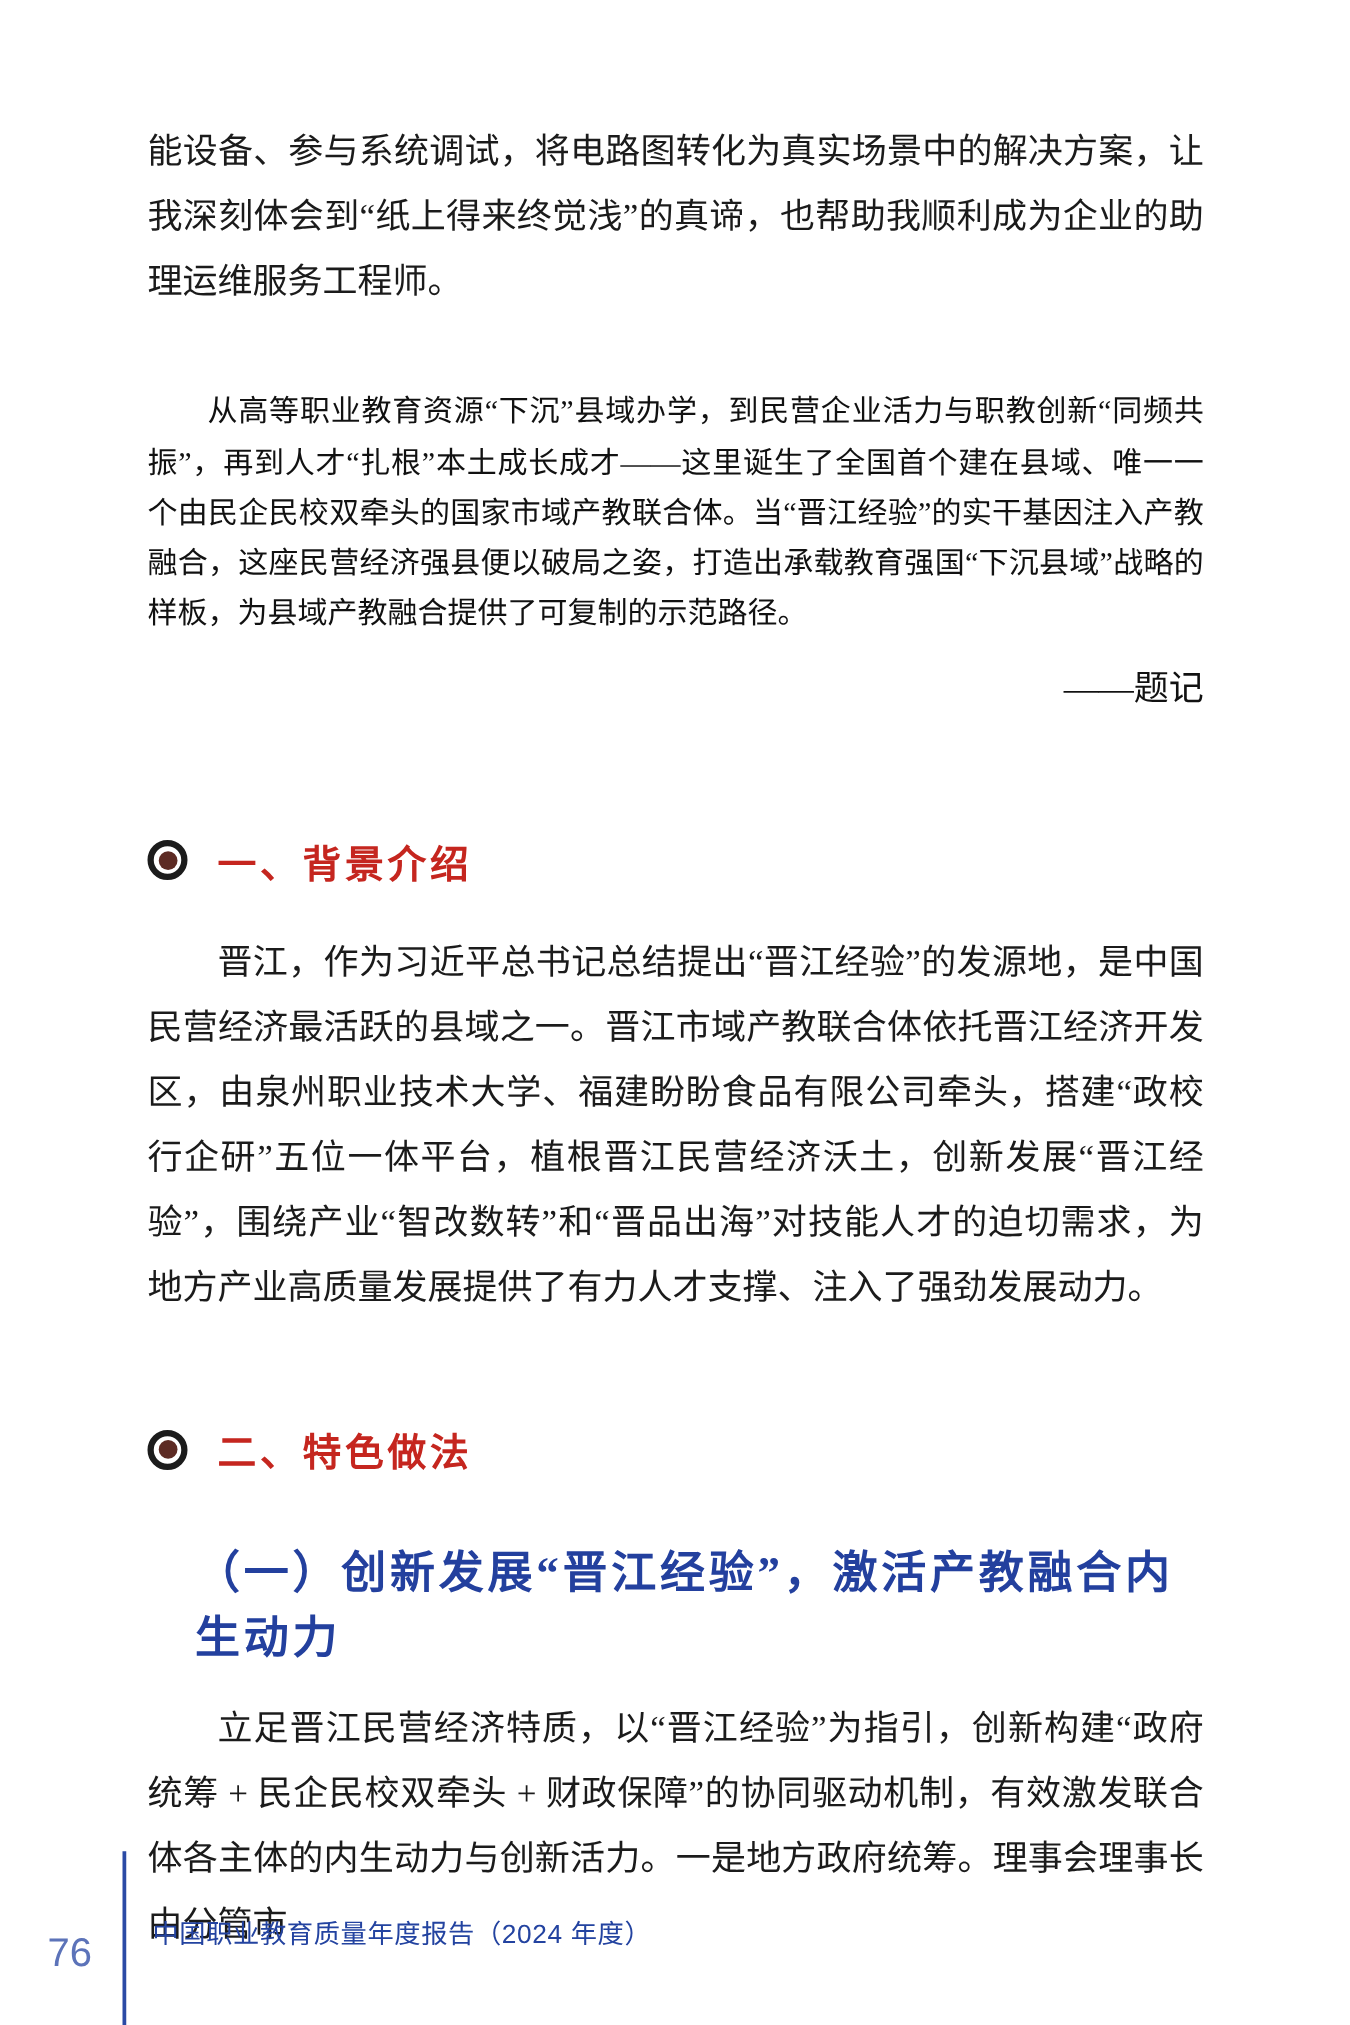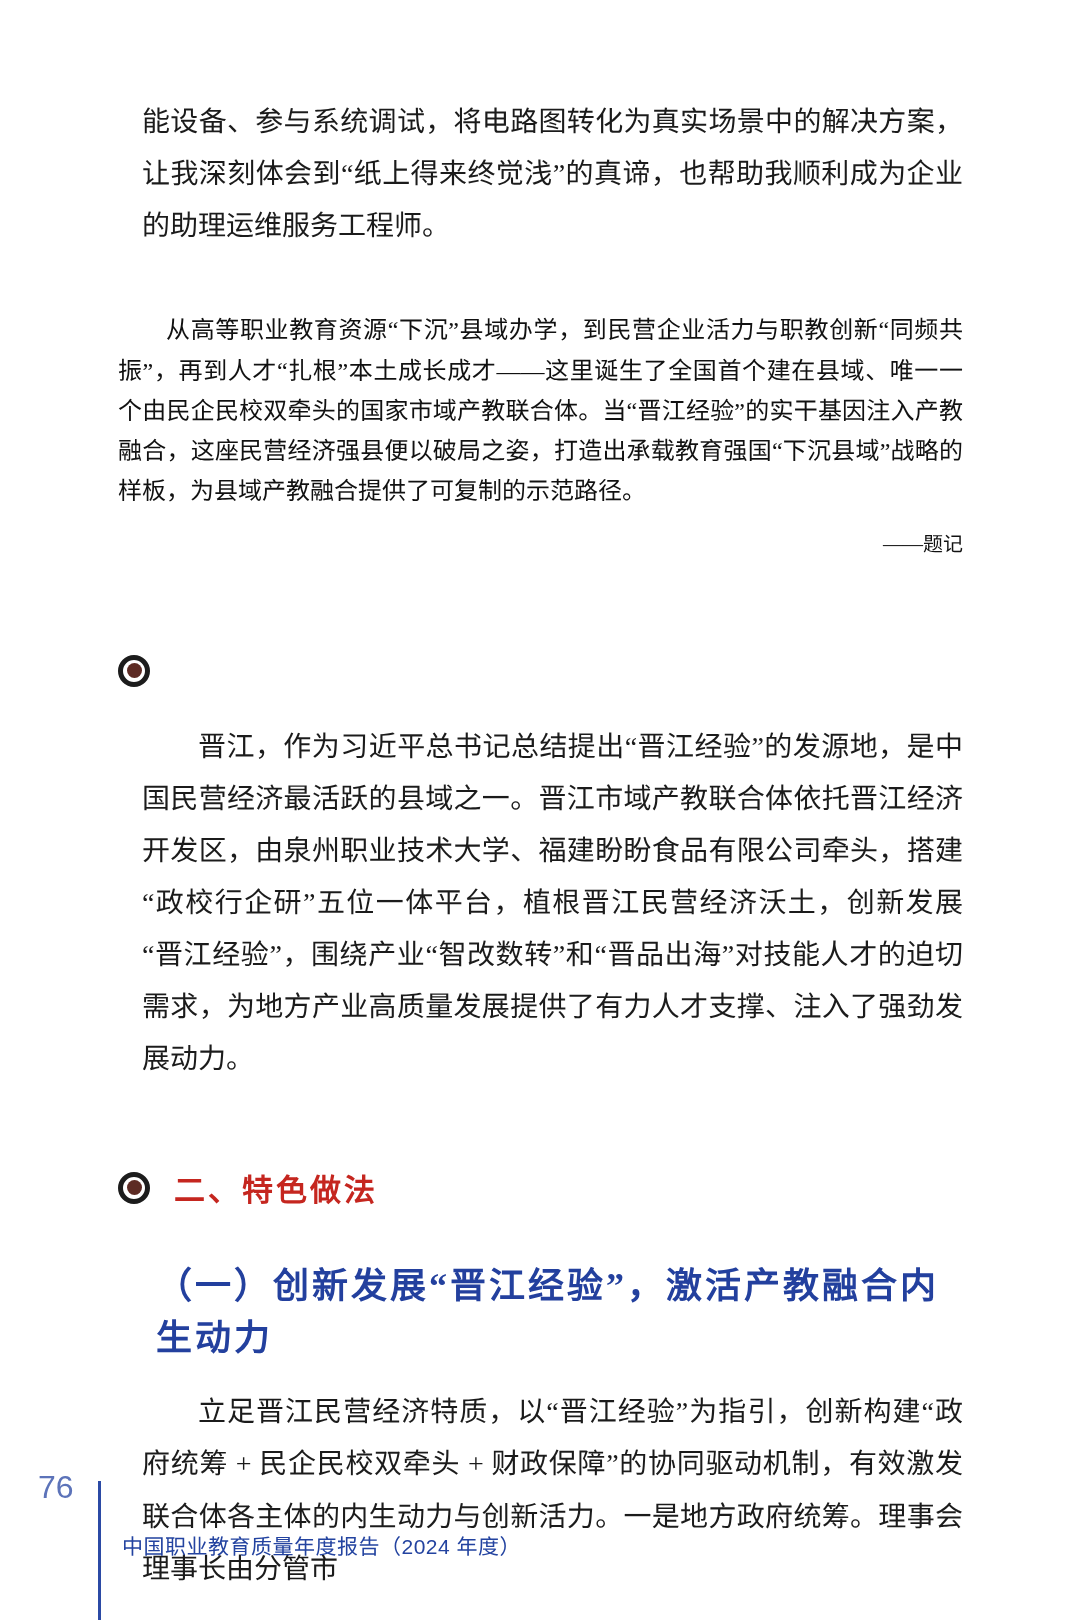--- a/index.html
+++ b/index.html
@@ -15,21 +15,20 @@
     color: #1c1c1c;
   }
   .content {
     padding: 96px 117px 0 118px;
   }
   .body-text {
     font-size: 28px;
     line-height: 1.86;
     text-align: justify;
     color: #1b1b1b;
-    margin-left: 24px;
   }
   .indent { text-indent: 2em; }
   .doc-title {
     margin-top: 52px;
     text-align: center;
     font-size: 37px;
     font-weight: bold;
     color: #c32521;
     letter-spacing: 1px;
     font-family: "Liberation Serif", "DejaVu Serif", serif;
@@ -38,21 +37,21 @@
     margin-top: 58px;
     font-size: 24px;
     line-height: 1.68;
     text-indent: 2em;
     text-align: justify;
     color: #111111;
   }
   .epigraph-attr {
     margin-top: 16px;
     text-align: right;
-    font-size: 20px;
+    font-size: 28px;
     color: #111111;
   }
   .section-heading {
     display: flex;
     align-items: center;
     gap: 24px;
   }
   .section-heading.first { margin-top: 98px; }
   .section-heading.second { margin-top: 80px; }
   .bullet-icon {
@@ -87,21 +86,21 @@
     font-weight: bold;
     letter-spacing: 3px;
     color: #23409e;
     font-family: "Liberation Serif", "DejaVu Serif", serif;
   }
   .section-body-2 { margin-top: 26px; }
 
   .footer-pagenum {
     position: absolute;
     left: 38px;
-    top: 1469px;
+    top: 1544px;
     font-size: 32px;
     color: #5c73b9;
     font-family: "Liberation Sans", "DejaVu Sans", sans-serif;
   }
   .footer-vline {
     position: absolute;
     left: 98px;
     top: 1481px;
     bottom: 0;
     width: 3px;
@@ -127,20 +126,21 @@
 
 
     <p class="epigraph">从高等职业教育资源“下沉”县域办学，到民营企业活力与职教创新“同频共振”，再到人才“扎根”本土成长成才——这里诞生了全国首个建在县域、唯一一个由民企民校双牵头的国家市域产教联合体。当“晋江经验”的实干基因注入产教融合，这座民营经济强县便以破局之姿，打造出承载教育强国“下沉县域”战略的样板，为县域产教融合提供了可复制的示范路径。</p>
 
     <p class="epigraph-attr">——题记</p>
 
     <div class="section-heading first">
       <span class="bullet-icon">
         <span class="bullet-inner"></span>
       </span>
+      <span class="heading-text">一、背景介绍</span>
     </div>
 
     <p class="body-text indent section-body">晋江，作为习近平总书记总结提出“晋江经验”的发源地，是中国民营经济最活跃的县域之一。晋江市域产教联合体依托晋江经济开发区，由泉州职业技术大学、福建盼盼食品有限公司牵头，搭建“政校行企研”五位一体平台，植根晋江民营经济沃土，创新发展“晋江经验”，围绕产业“智改数转”和“晋品出海”对技能人才的迫切需求，为地方产业高质量发展提供了有力人才支撑、注入了强劲发展动力。</p>
 
     <div class="section-heading second">
       <span class="bullet-icon">
         <span class="bullet-inner"></span>
       </span>
       <span class="heading-text">二、特色做法</span>
     </div>

